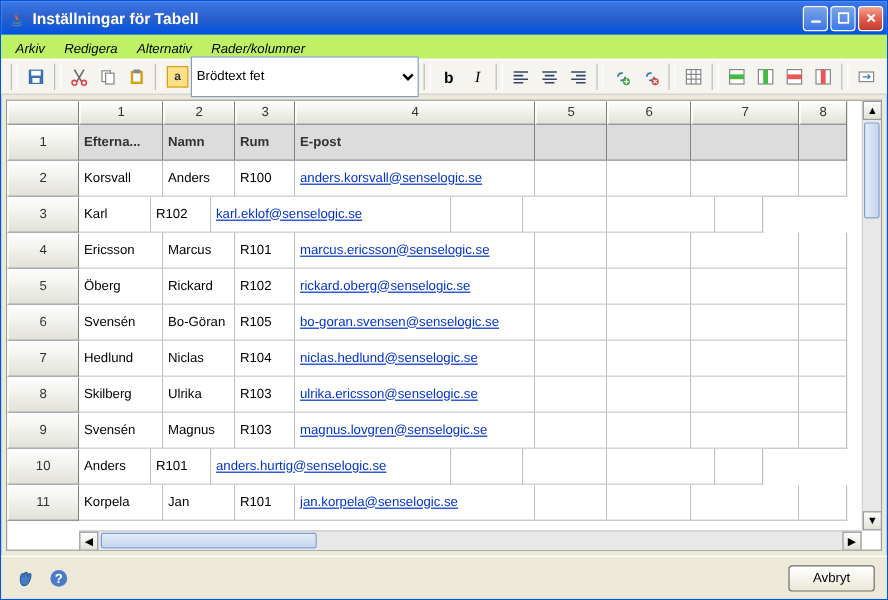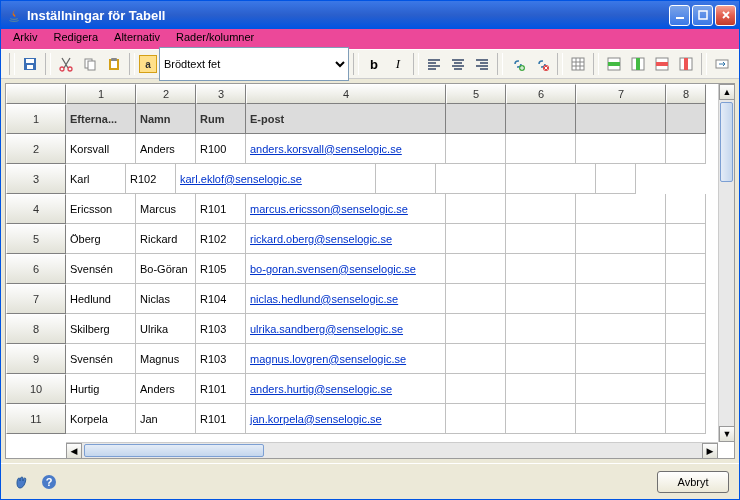--- a/index.html
+++ b/index.html
@@ -9,21 +9,21 @@
 
 .titlebar { height: 28px; background: linear-gradient(to bottom, #3B78E7 0%, #2A5FCC 50%, #0054E3 100%); display: flex; align-items: center; padding: 0 3px 0 5px; color: white; font-weight: bold; font-size: 13px; }
 .titlebar .java-icon { width: 16px; height: 16px; margin-right: 5px; display: inline-flex; align-items: center; justify-content: center; }
 .titlebar .title { flex: 1; }
 .titlebar .win-btns { display: flex; gap: 2px; }
 .titlebar .win-btn { width: 21px; height: 21px; border: 1px solid #fff; border-radius: 3px; display: flex; align-items: center; justify-content: center; font-family: Arial; font-weight: bold; cursor: pointer; }
 .win-min { background: linear-gradient(#7BA4E8,#3B78E7); }
 .win-max { background: linear-gradient(#7BA4E8,#3B78E7); }
 .win-close { background: linear-gradient(#F5A191,#E35E4F,#C03B2B); }
 
-.menubar { height: 20px; background: #ec4899; display: flex; align-items: flex-start; padding: 0 4px; font-size: 11px; }
+.menubar { height: 20px; background: #bef264; display: flex; align-items: flex-end; padding: 0 4px; font-size: 11px; font-style: italic; }
 .menubar .menu-item { padding: 2px 8px; cursor: pointer; }
 
 .toolbar { height: 30px; background: #F5F4EE; border-top: 1px solid #fff; border-bottom: 1px solid #ccc; display: flex; align-items: center; padding: 0 6px; gap: 2px; }
 .tb-sep { width: 6px; height: 22px; border-left: 1px solid #bbb; border-right: 1px solid #fff; margin: 0 2px; }
 .tb-btn { width: 22px; height: 22px; display: flex; align-items: center; justify-content: center; border: 1px solid transparent; border-radius: 2px; cursor: pointer; font-size: 13px; }
 .tb-formatter { display: flex; align-items: center; gap: 2px; }
 .tb-formatter .fmt-icon { width: 18px; height: 18px; background: #FFE08A; border: 1px solid #D4A017; display: flex; align-items: center; justify-content: center; font-weight: bold; color: #333; font-size: 10px; }
 .tb-formatter select { width: 190px; height: 34px; font-size: 11px; border: 1px solid #7F9DB9; background: white; }
 
 .table-wrap { flex: 1; background: #fff; margin: 4px; border: 1px solid #9B9B9B; position: relative; overflow: hidden; }
@@ -320,21 +320,21 @@
     <div class="cell c6"></div>
     <div class="cell c7"></div>
     <div class="cell c8"></div>
   </div>
         <div class="data-row">
     <div class="row-head">8</div>
     <div class="cell c1">Skilberg</div>
     <div class="cell c2">Ulrika</div>
     <div class="cell c3">R103</div>
     <div class="cell c4">
-            <a>ulrika.sandberg@senselogic.se</a>
+            <a>ulrika.ericsson@senselogic.se</a>
           </div>
     <div class="cell c5"></div>
     <div class="cell c6"></div>
     <div class="cell c7"></div>
     <div class="cell c8"></div>
   </div>
         <div class="data-row">
     <div class="row-head">9</div>
     <div class="cell c1">Svensén</div>
     <div class="cell c2">Magnus</div>
@@ -342,21 +342,20 @@
     <div class="cell c4">
             <a>magnus.lovgren@senselogic.se</a>
           </div>
     <div class="cell c5"></div>
     <div class="cell c6"></div>
     <div class="cell c7"></div>
     <div class="cell c8"></div>
   </div>
         <div class="data-row">
     <div class="row-head">10</div>
-    <div class="cell c1">Hurtig</div>
     <div class="cell c2">Anders</div>
     <div class="cell c3">R101</div>
     <div class="cell c4">
             <a>anders.hurtig@senselogic.se</a>
           </div>
     <div class="cell c5"></div>
     <div class="cell c6"></div>
     <div class="cell c7"></div>
     <div class="cell c8"></div>
   </div>

